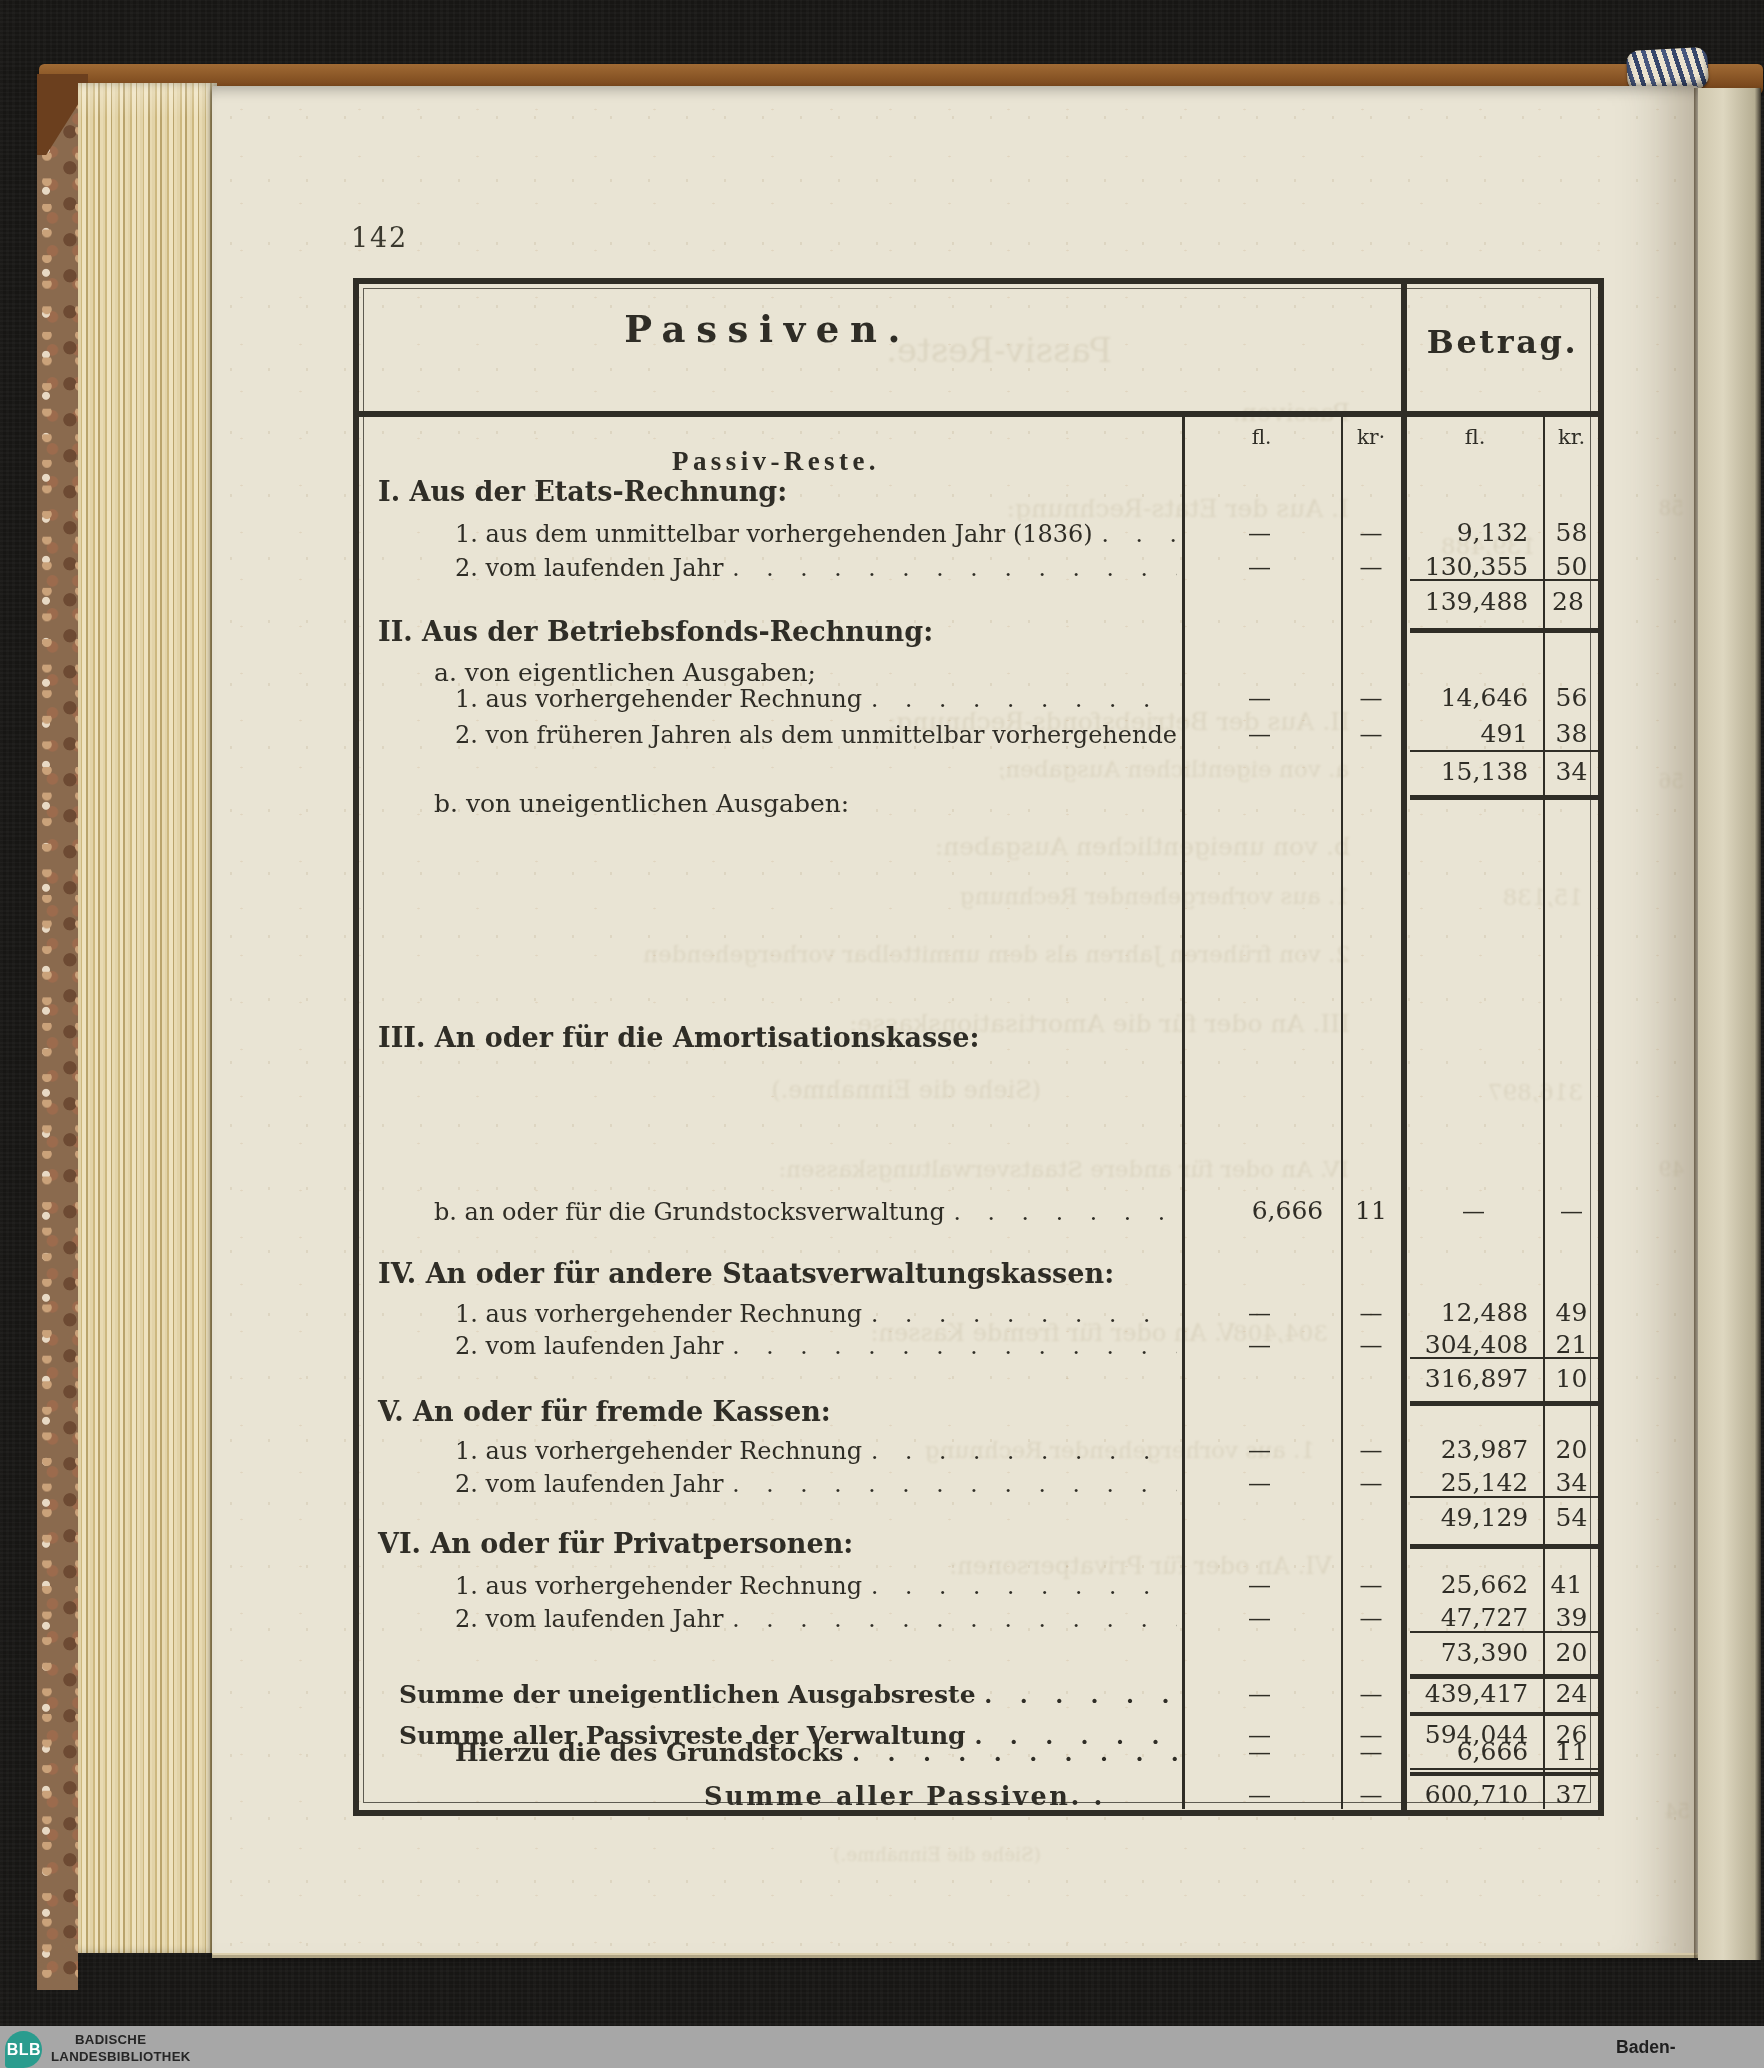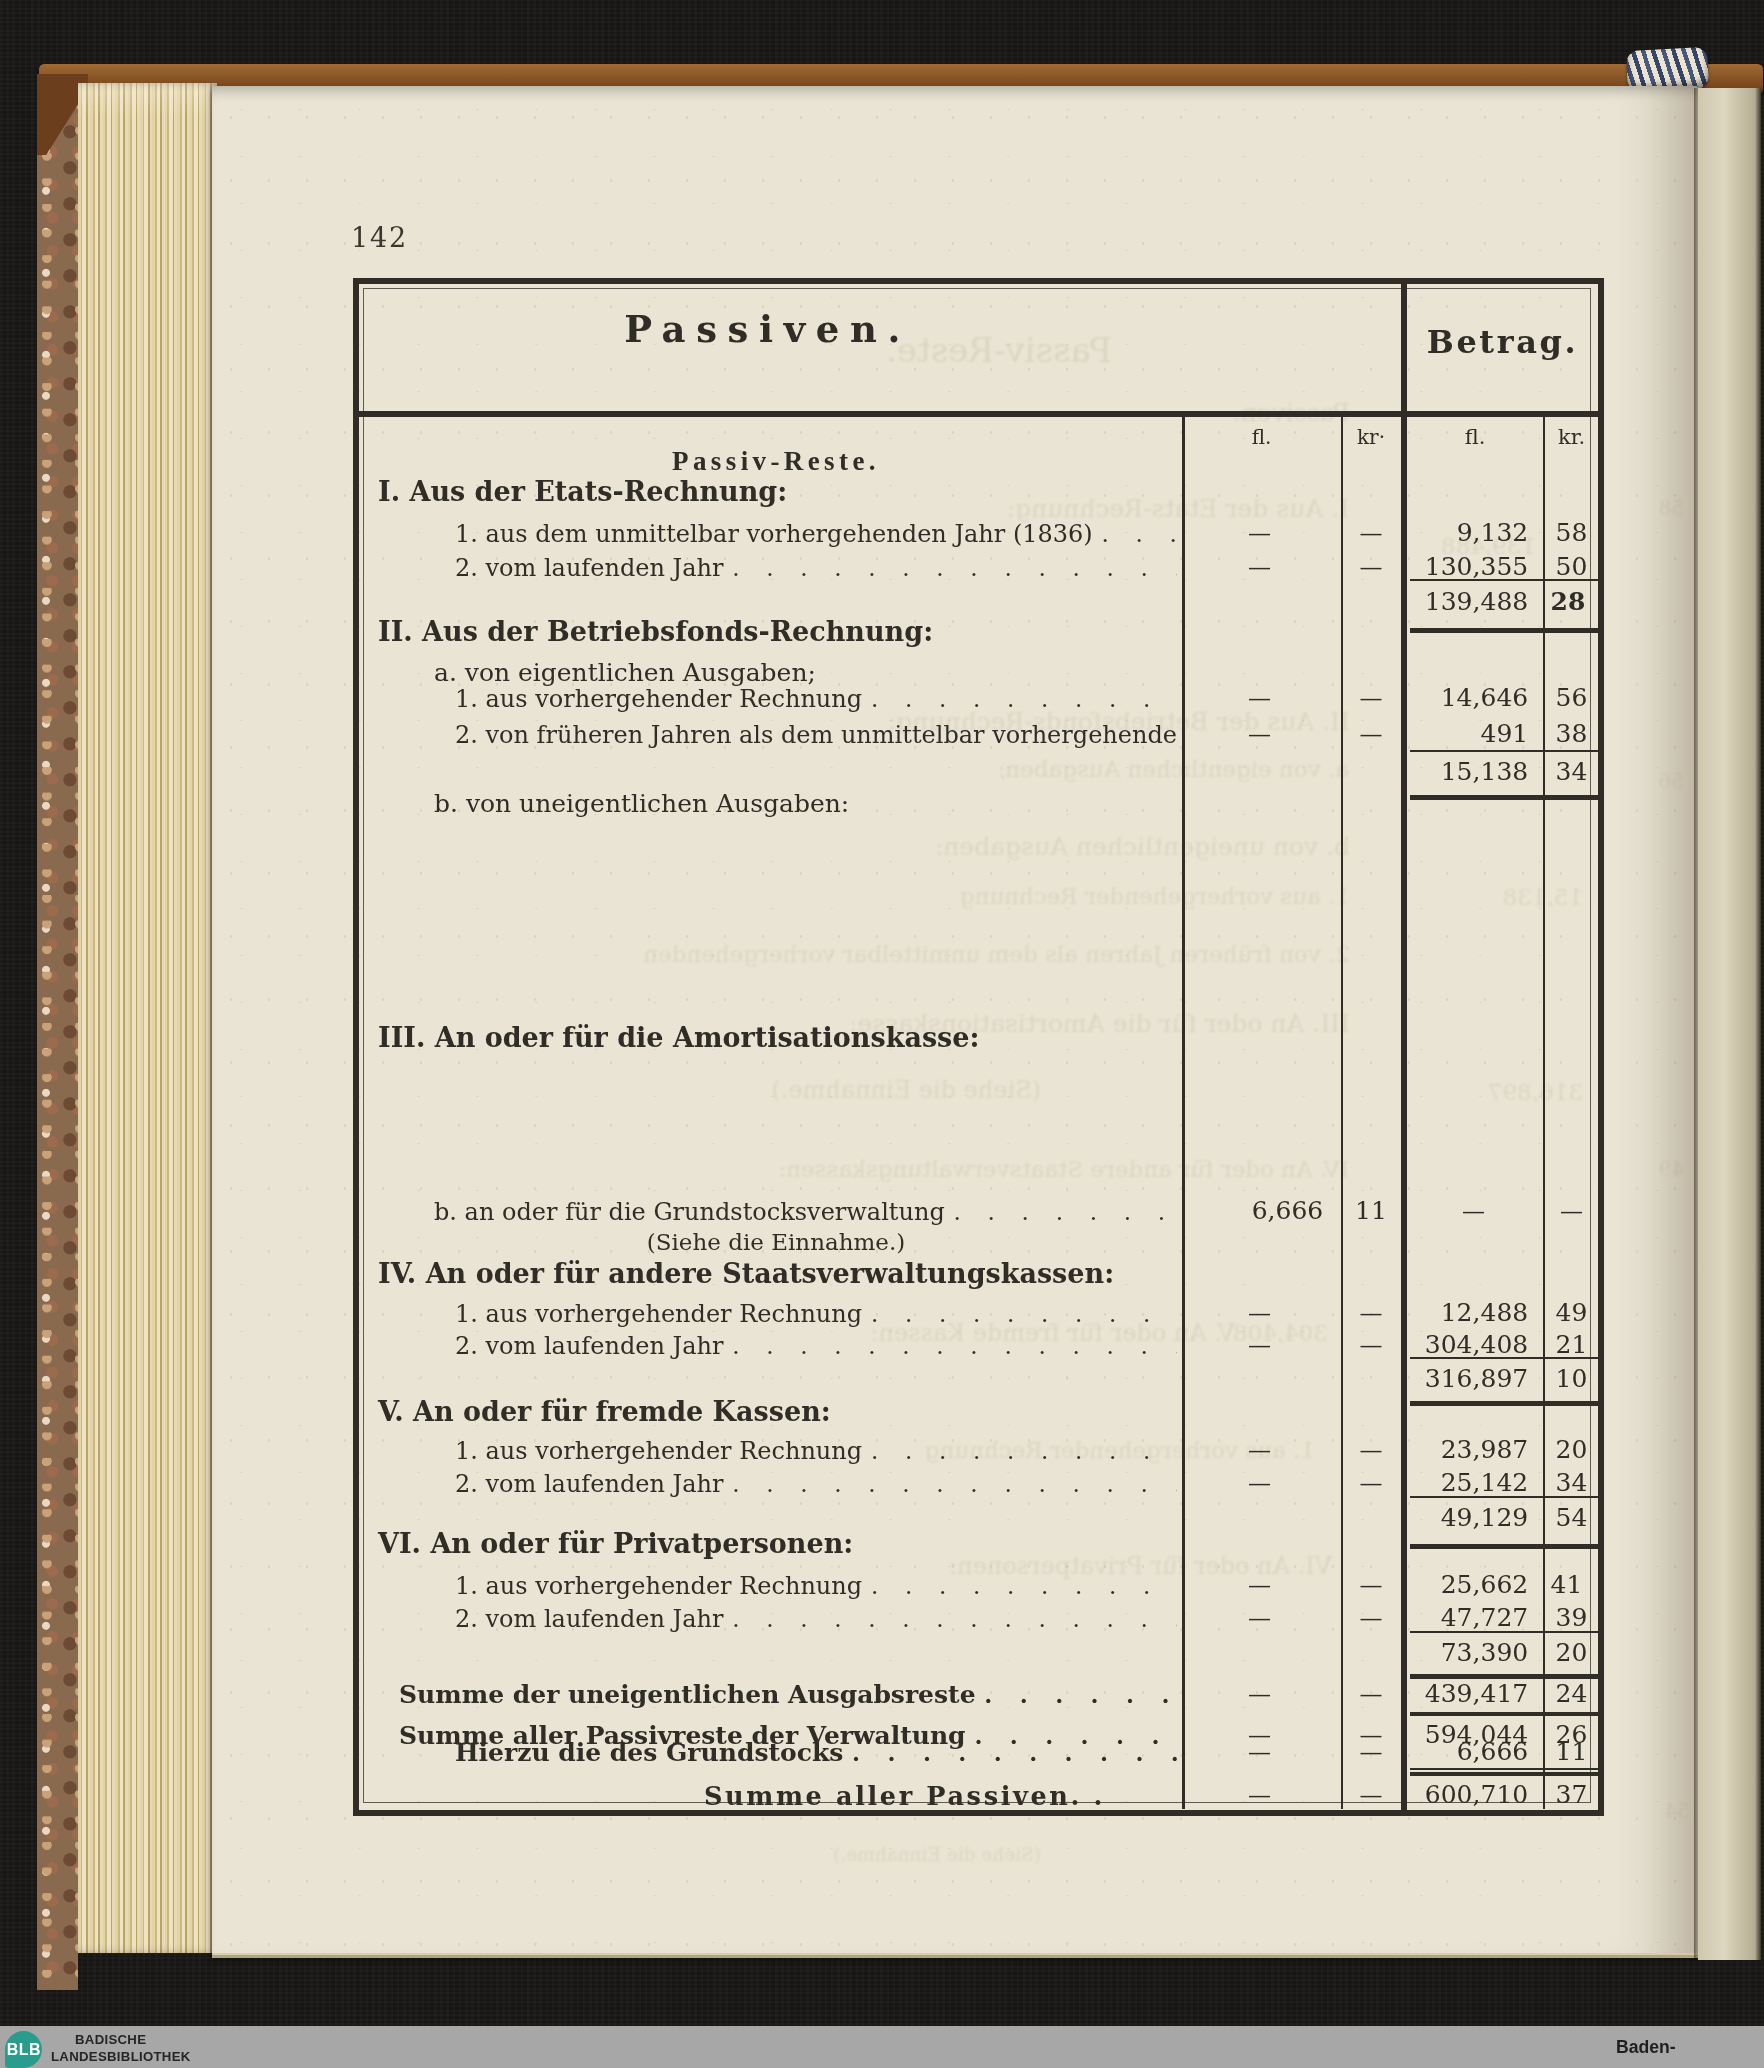--- a/index.html
+++ b/index.html
@@ -158,21 +158,21 @@
       <div class="cell c-ctr" style="left: 1545px; top: 517px; width: 53px;">58</div>
       <div class="rowlbl flexlbl" style="left: 455px; top: 551px; width: 722px; display: flex;">
         <div style="white-space: nowrap;">2. vom laufenden Jahr</div>
         <div class="leader">. . . . . . . . . . . . . . . . . . . . . . . . . . . . . . . . . . . . . . . . . . . . . . . . </div>
       </div>
       <div class="cell c-dash" style="left: 1187px; top: 551px; width: 145px;">—</div>
       <div class="cell c-dash" style="left: 1343px; top: 551px; width: 56px;">—</div>
       <div class="cell c-num" style="left: 1410px; top: 551px; width: 127px;">130,355</div>
       <div class="cell c-ctr" style="left: 1545px; top: 551px; width: 53px;">50</div>
       <div class="cell c-num" style="left: 1410px; top: 586px; width: 127px;">139,488</div>
-      <div class="cell c-ctr" style="left: 1545px; top: 586px; width: 46px; font-weight: bold;">28</div>
+      <div class="cell c-ctr" style="left: 1545px; top: 586px; width: 46px;">28</div>
       <div class="rowlbl k-section" style="left: 378px; top: 615px;">II. Aus der Betriebsfonds-Rechnung:</div>
       <div class="rowlbl k-subheading" style="left: 434px; top: 656px;">a. von eigentlichen Ausgaben;</div>
       <div class="rowlbl flexlbl" style="left: 455px; top: 682px; width: 722px; display: flex;">
         <div style="white-space: nowrap;">1. aus vorhergehender Rechnung</div>
         <div class="leader">. . . . . . . . . . . . . . . . . . . . . . . . . . . . . . . . . . . . . . . . . . . . . . . . </div>
       </div>
       <div class="cell c-dash" style="left: 1187px; top: 682px; width: 145px;">—</div>
       <div class="cell c-dash" style="left: 1343px; top: 682px; width: 56px;">—</div>
       <div class="cell c-num" style="left: 1410px; top: 682px; width: 127px;">14,646</div>
       <div class="cell c-ctr" style="left: 1545px; top: 682px; width: 53px;">56</div>
@@ -189,21 +189,20 @@
       <div class="rowlbl k-subheading" style="left: 434px; top: 787px;">b. von uneigentlichen Ausgaben:</div>
       <div class="rowlbl k-section" style="left: 378px; top: 1021px;">III. An oder für die Amortisationskasse:</div>
       <div class="rowlbl flexlbl" style="left: 434px; top: 1195px; width: 743px; display: flex;">
         <div style="white-space: nowrap;">b. an oder für die Grundstocksverwaltung</div>
         <div class="leader">. . . . . . . . . . . . . . . . . . . . . . . . . . . . . . . . . . . . . . . . . . . . . . . . </div>
       </div>
       <div class="cell c-num" style="left: 1187px; top: 1195px; width: 145px;">6,666</div>
       <div class="cell c-ctr" style="left: 1343px; top: 1195px; width: 56px;">11</div>
       <div class="cell c-dash" style="left: 1410px; top: 1195px; width: 127px;">—</div>
       <div class="cell c-dash" style="left: 1545px; top: 1195px; width: 53px;">—</div>
-      <div class="rowlbl k-note" style="left: 379px; top: 1225px; width: 794px;">(Siehe die Einnahme.)</div>
       <div class="rowlbl k-section" style="left: 378px; top: 1257px;">IV. An oder für andere Staatsverwaltungskassen:</div>
       <div class="rowlbl flexlbl" style="left: 455px; top: 1297px; width: 722px; display: flex;">
         <div style="white-space: nowrap;">1. aus vorhergehender Rechnung</div>
         <div class="leader">. . . . . . . . . . . . . . . . . . . . . . . . . . . . . . . . . . . . . . . . . . . . . . . . </div>
       </div>
       <div class="cell c-dash" style="left: 1187px; top: 1297px; width: 145px;">—</div>
       <div class="cell c-dash" style="left: 1343px; top: 1297px; width: 56px;">—</div>
       <div class="cell c-num" style="left: 1410px; top: 1297px; width: 127px;">12,488</div>
       <div class="cell c-ctr" style="left: 1545px; top: 1297px; width: 53px;">49</div>
       <div class="rowlbl flexlbl" style="left: 455px; top: 1329px; width: 722px; display: flex;">

